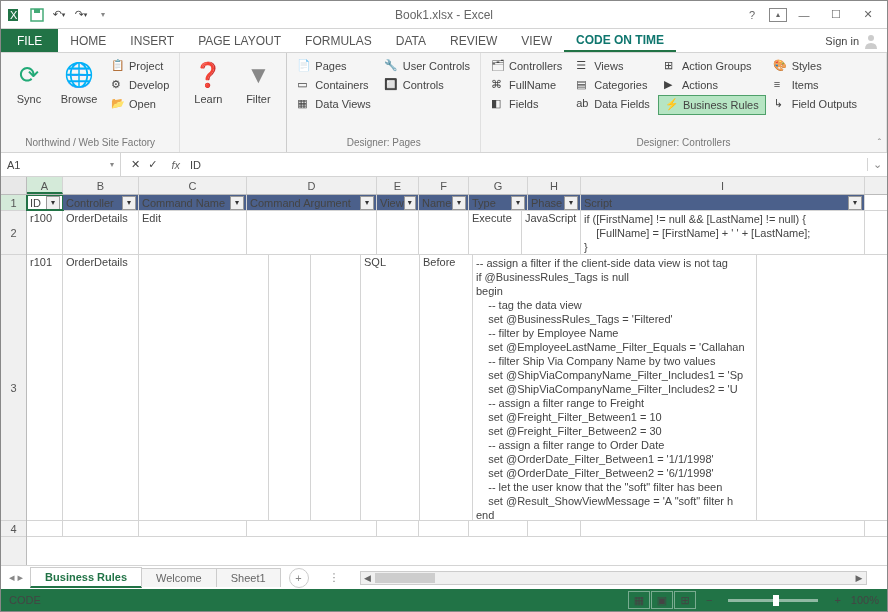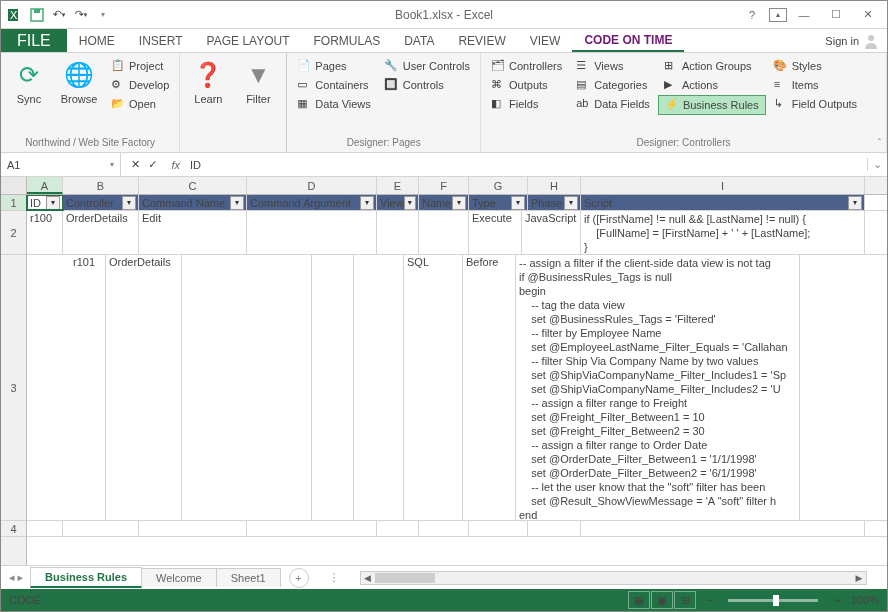--- a/index.html
+++ b/index.html
@@ -4,23 +4,23 @@
 <style>
 *{box-sizing:border-box;margin:0;padding:0;font-family:"Segoe UI",Tahoma,sans-serif;font-size:11px;color:#444}
 body{background:#fff;width:888px;height:612px;overflow:hidden;position:relative;border:1px solid #888}
 .title-bar{height:28px;background:#fff;display:flex;align-items:center;position:relative;border-bottom:1px solid #d4d4d4}
 .qa-toolbar{display:flex;align-items:center;gap:2px;padding-left:4px}
 .qa-btn{width:20px;height:20px;display:flex;align-items:center;justify-content:center;cursor:pointer}
 .tb-center{position:absolute;left:50%;transform:translateX(-50%);font-size:12px;color:#666}
 .tb-right{position:absolute;right:4px;display:flex;align-items:center;gap:2px}
 .win-btn{width:30px;height:22px;display:flex;align-items:center;justify-content:center;cursor:pointer;color:#666}
 .tabs{height:24px;background:#fff;display:flex;align-items:stretch;border-bottom:1px solid #d4d4d4}
-.tab-file{background:#217346;color:#fff;padding:0 16px;display:flex;align-items:center;font-size:16px;cursor:pointer}
+.tab-file{background:#217346;color:#fff;padding:0 16px;display:flex;align-items:center;font-size:12px;cursor:pointer}
 .tab{padding:0 12px;display:flex;align-items:center;font-size:12px;color:#555;cursor:pointer}
-.tab.active{border-bottom:2px solid #217346;color:#701a75;font-weight:600}
+.tab.active{border-bottom:2px solid #217346;color:#0f766e;font-weight:600}
 .signin{margin-left:auto;padding:0 8px;display:flex;align-items:center;gap:4px;color:#666;cursor:pointer}
 .ribbon{height:100px;background:#f5f5f5;border-bottom:1px solid #d4d4d4;display:flex;position:relative}
 .group{border-right:1px solid #e0e0e0;display:flex;flex-direction:column;padding:2px 4px;position:relative}
 .group-content{flex:1;display:flex;gap:2px;align-items:flex-start}
 .group-label{font-size:10px;color:#777;text-align:center;padding-bottom:2px}
 .big-btn{width:48px;display:flex;flex-direction:column;align-items:center;gap:2px;padding:4px 2px;cursor:pointer}
 .big-btn .ico{width:32px;height:32px;display:flex;align-items:center;justify-content:center;font-size:24px}
 .small-list{display:flex;flex-direction:column;gap:1px;padding-top:2px}
 .small-btn{display:flex;align-items:center;gap:4px;padding:2px 6px;cursor:pointer;white-space:nowrap}
 .small-btn.highlight{background:#b6e5c3;border:1px solid #4fa06a}
@@ -188,21 +188,21 @@
   </div>
   <div class="group" style="flex:1">
     <div class="group-content">
       <div class="small-list">
         <div class="small-btn">
             <span class="ico-s">🗂</span>
             <span>Controllers</span>
           </div>
         <div class="small-btn">
             <span class="ico-s">⌘</span>
-            <span>Outputs</span>
+            <span>FullName</span>
           </div>
         <div class="small-btn">
             <span class="ico-s">◧</span>
             <span>Fields</span>
           </div>
       </div>
       <div class="small-list">
         <div class="small-btn">
             <span class="ico-s">☰</span>
             <span>Views</span>
@@ -332,21 +332,21 @@
           <div class="cell" style="width: 130px; height: 44px;"></div>
           <div class="cell" style="width: 42px; height: 44px;"></div>
           <div class="cell" style="width: 50px; height: 44px;"></div>
           <div class="cell" style="width: 53px; height: 44px;">Execute</div>
           <div class="cell" style="width: 59px; height: 44px;">JavaScript</div>
           <div class="cell multiline" style="width: 284px; height: 44px;">if ([FirstName] != null &amp;&amp; [LastName] != null) {
     [FullName] = [FirstName] + ' ' + [LastName];
 }</div>
         </div>
         <div class="row" style="height: 266px;">
-          <div class="cell" style="width: 36px; height: 266px; margin-left: 43px;">r101</div>
+          <div class="cell" style="width: 36px; height: 266px;">r101</div>
           <div class="cell" style="width: 76px; height: 266px;">OrderDetails</div>
           <div class="cell" style="width: 130px; height: 266px;"></div>
           <div class="cell" style="width: 42px; height: 266px;"></div>
           <div class="cell" style="width: 50px; height: 266px;"></div>
           <div class="cell" style="width: 59px; height: 266px;">SQL</div>
           <div class="cell" style="width: 53px; height: 266px;">Before</div>
           <div class="cell multiline" style="width: 284px; height: 266px;">-- assign a filter if the client-side data view is not tag
 if @BusinessRules_Tags is null
 begin
     -- tag the data view

